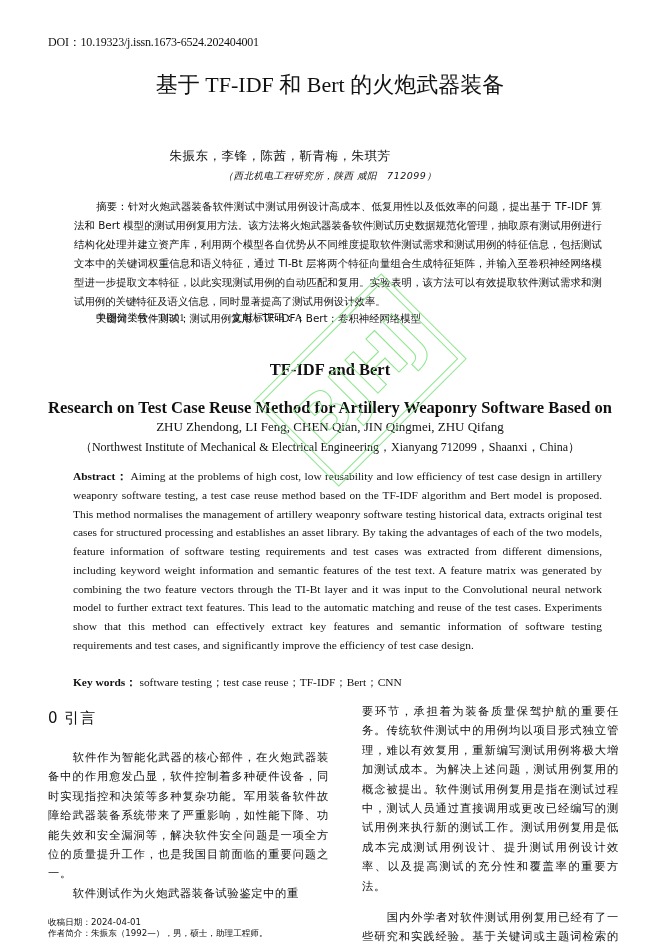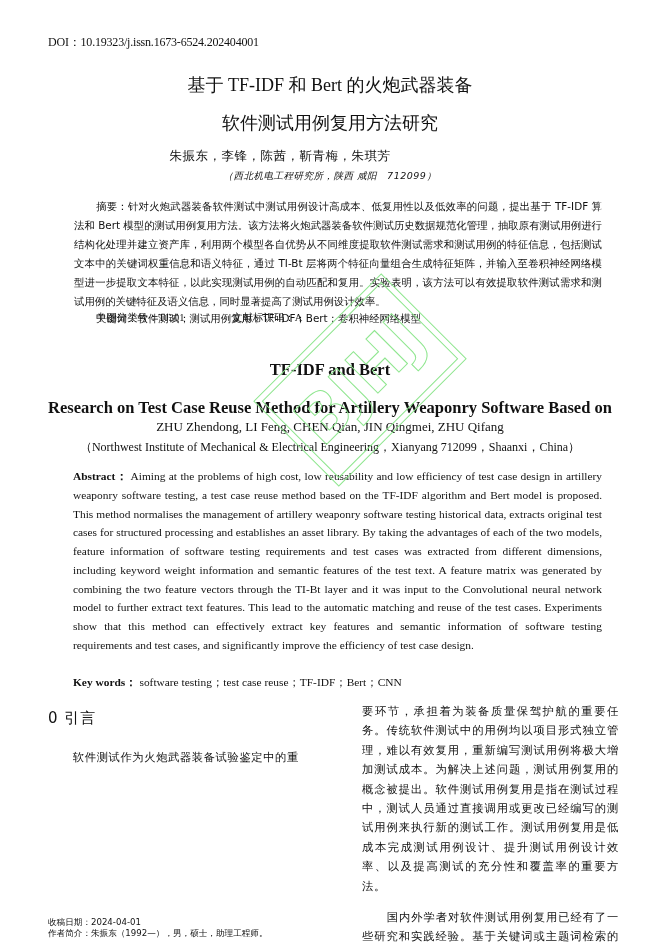--- a/index.html
+++ b/index.html
@@ -3,21 +3,21 @@
 <meta charset="utf-8">
 <style>
   html, body { margin:0; padding:0; background:#ffffff; }
   body { width:660px; height:945px; position:relative; overflow:hidden; color:#111; }
   .serif { font-family: "Liberation Serif", "DejaVu Serif", serif; }
   .sans { font-family: "DejaVu Sans", "Liberation Sans", sans-serif; }
   .abs { position:absolute; }
 
   #doi { left:48px; top:34px; font-size:12px; letter-spacing:-0.2px; }
 
-  #title-zh { left:0; width:660px; top:66px; text-align:center; font-size:18px; line-height:38px; color:#111; }
+  #title-zh { left:0; width:660px; top:66px; text-align:center; font-size:22px; line-height:38px; color:#111; }
 
   #authors-zh { left:0; width:560px; top:148px; text-align:center; font-size:12.5px; letter-spacing:0.5px; }
   #affil-zh { left:0; width:660px; top:170px; text-align:center; font-size:9.5px; letter-spacing:0.5px;font-style:italic; }
 
   #abstract-zh { left:74px; width:528px; top:197px; font-size:10.4px; line-height:19px; text-align:justify; text-align-last:left; }
   #abstract-zh .indent { display:inline-block; width:22px; }
   #keywords-zh { left:96px; top:309px; font-size:10.4px; line-height:19px; }
   #clc-zh { left:96px; top:308px; font-size:10.4px; line-height:19px; white-space:pre; }
   #clc-zh .gap { display:inline-block; width:48px; }
 
@@ -42,21 +42,20 @@
 </style>
 </head>
 <body>
 
 <div id="doi" class="abs serif">
   <span>DOI：</span><span>10.19323/j.issn.1673-6524.202404001</span>
 </div>
 
 <div id="title-zh" class="abs serif">
   <div>基于 TF-IDF 和 Bert 的火炮武器装备</div>
-  <div>软件测试用例复用方法研究</div>
 </div>
 
 <div id="authors-zh" class="abs sans">朱振东，李锋，陈茜，靳青梅，朱琪芳</div>
 <div id="affil-zh" class="abs sans">（西北机电工程研究所，陕西 咸阳　712099）</div>
 
 <div id="abstract-zh" class="abs sans">
   <span class="indent"></span><span>摘要：</span><span>针对火炮武器装备软件测试中测试用例设计高成本、低复用性以及低效率的问题，提出基于 TF-IDF 算法和 Bert 模型的测试用例复用方法。该方法将火炮武器装备软件测试历史数据规范化管理，抽取原有测试用例进行结构化处理并建立资产库，利用两个模型各自优势从不同维度提取软件测试需求和测试用例的特征信息，包括测试文本中的关键词权重信息和语义特征，通过 TI-Bt 层将两个特征向量组合生成特征矩阵，并输入至卷积神经网络模型进一步提取文本特征，以此实现测试用例的自动匹配和复用。实验表明，该方法可以有效提取软件测试需求和测试用例的关键特征及语义信息，同时显著提高了测试用例设计效率。</span>
 </div>
 <div id="keywords-zh" class="abs sans">
   <span>关键词：</span><span>软件测试；测试用例复用；TF-IDF；Bert；卷积神经网络模型</span>
@@ -73,20 +72,21 @@
 <div id="abstract-en" class="abs serif">
   <b>Abstract：</b><span> Aiming at the problems of high cost, low reusability and low efficiency of test case design in artillery weaponry software testing, a test case reuse method based on the TF-IDF algorithm and Bert model is proposed. This method normalises the management of artillery weaponry software testing historical data, extracts original test cases for structured processing and establishes an asset library. By taking the advantages of each of the two models, feature information of software testing requirements and test cases was extracted from different dimensions, including keyword weight information and semantic features of the test text. A feature matrix was generated by combining the two feature vectors through the TI-Bt layer and it was input to the Convolutional neural network model to further extract text features. This lead to the automatic matching and reuse of the test cases. Experiments show that this method can effectively extract key features and semantic information of software testing requirements and test cases, and significantly improve the efficiency of test case design.</span>
 </div>
 <div id="keywords-en" class="abs serif">
   <b>Key words：</b><span> software testing；test case reuse；TF-IDF；Bert；CNN</span>
 </div>
 
 <div id="sec0-heading" class="abs sans">0  引言</div>
 
 <div id="left-col" class="abs sans">
+  <p>软件作为智能化武器的核心部件，在火炮武器装备中的作用愈发凸显，软件控制着多种硬件设备，同时实现指控和决策等多种复杂功能。军用装备软件故障给武器装备系统带来了严重影响，如性能下降、功能失效和安全漏洞等，解决软件安全问题是一项全方位的质量提升工作，也是我国目前面临的重要问题之一。</p>
   <p>软件测试作为火炮武器装备试验鉴定中的重</p>
 </div>
 
 <div id="right-col" class="abs sans">
   <p>要环节，承担着为装备质量保驾护航的重要任务。传统软件测试中的用例均以项目形式独立管理，难以有效复用，重新编写测试用例将极大增加测试成本。为解决上述问题，测试用例复用的概念被提出。软件测试用例复用是指在测试过程中，测试人员通过直接调用或更改已经编写的测试用例来执行新的测试工作。测试用例复用是低成本完成测试用例设计、提升测试用例设计效率、以及提高测试的充分性和覆盖率的重要方法。</p>
   <p class="ind">国内外学者对软件测试用例复用已经有了一些研究和实践经验。基于关键词或主题词检索的复</p>
 </div>
 
 <div id="footer" class="abs sans">
   <div><span>收稿日期：</span><span>2024-04-01</span></div>

